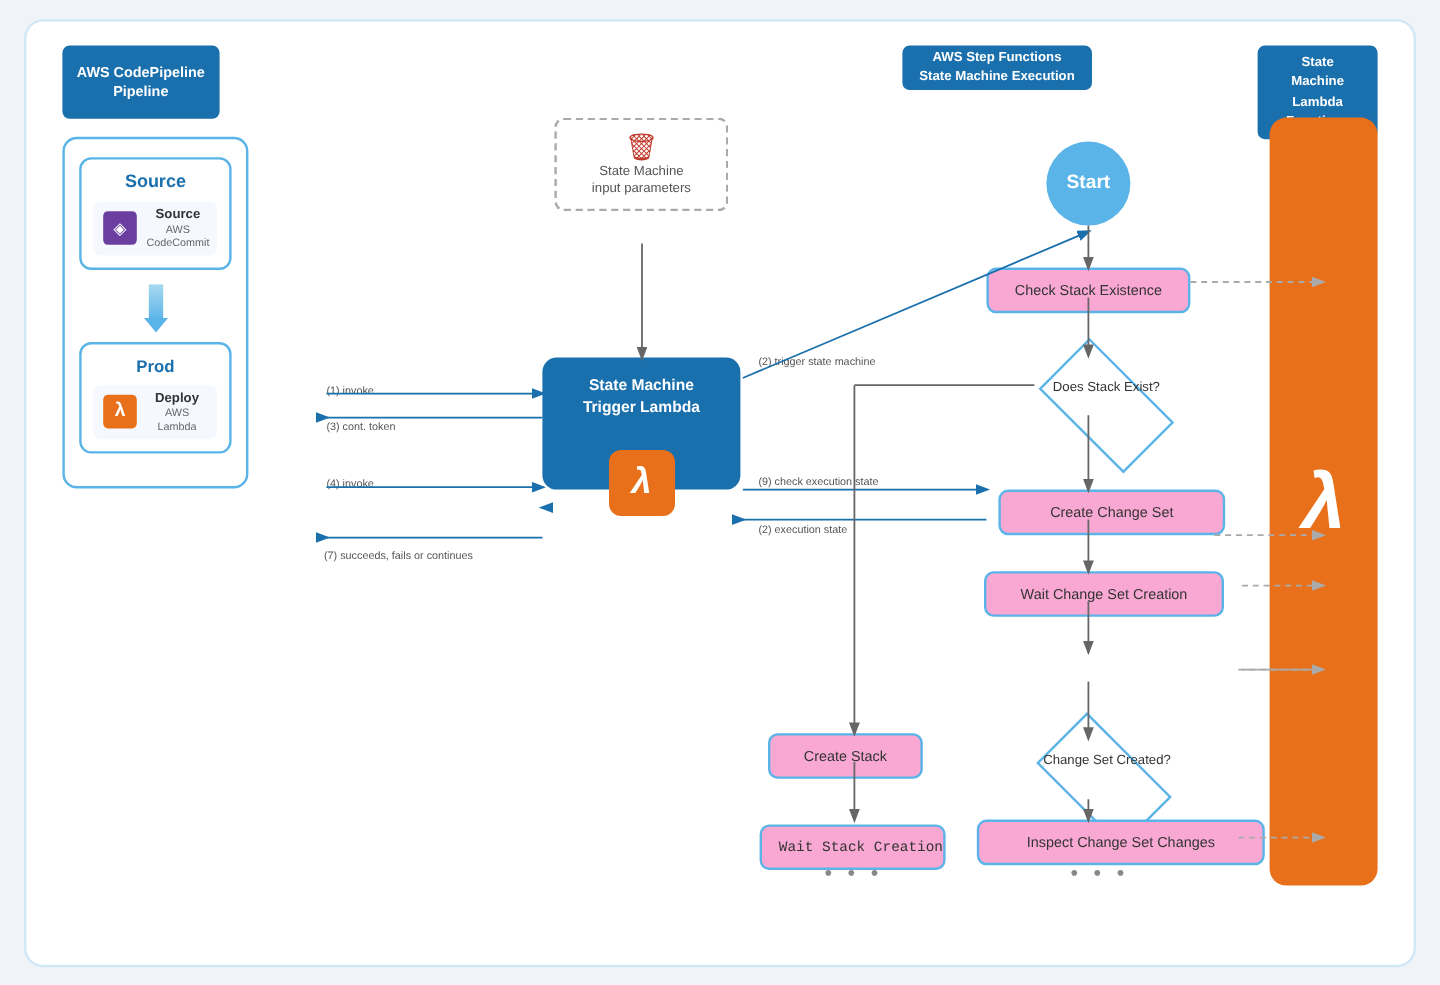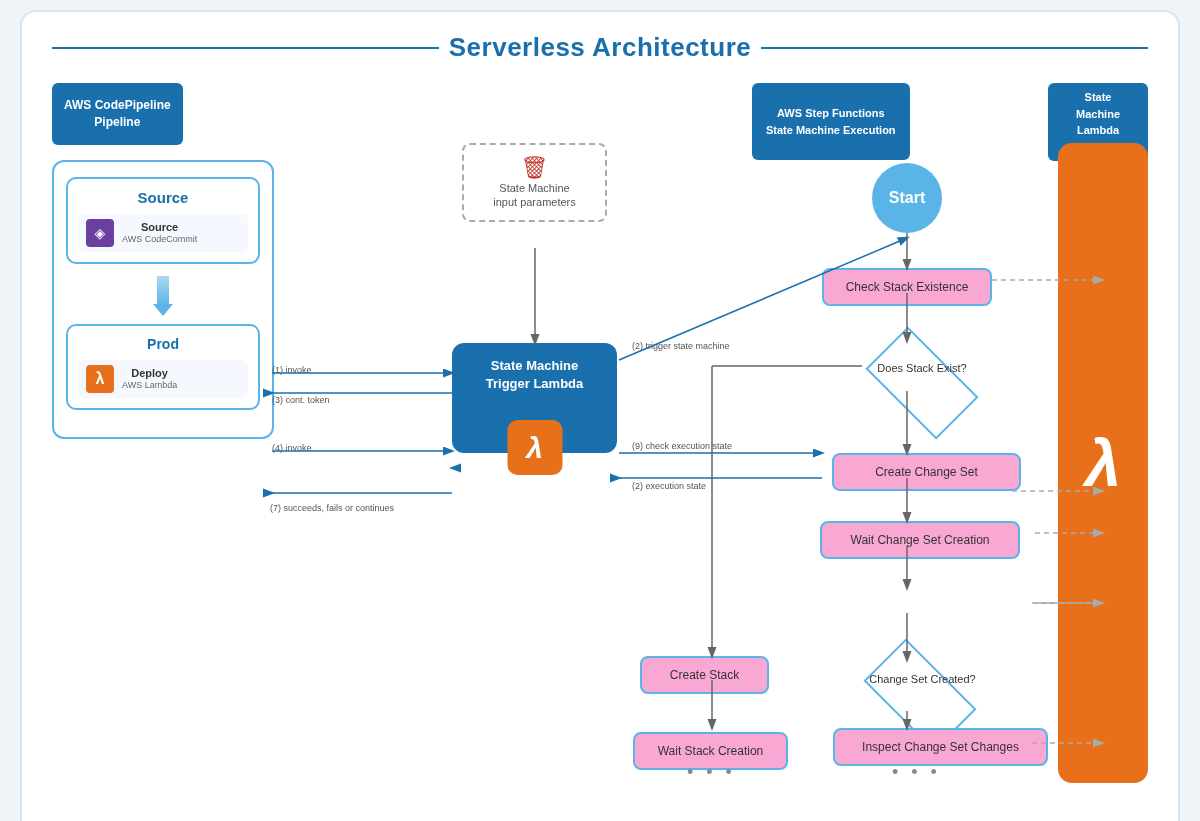--- a/index.html
+++ b/index.html
@@ -59,21 +59,21 @@
       border-radius: 6px;
       text-align: center;
       display: inline-block;
       line-height: 1.4;
       margin-bottom: 15px;
     }
     .pipeline-box {
       border: 2px solid #5ab4e8;
       border-radius: 12px;
       padding: 15px 12px;
-      width: 222px;
+      width: 155px;
       position: relative;
     }
     .pipeline-inner-box {
       border: 2px solid #5ab4e8;
       border-radius: 10px;
       padding: 10px;
       margin-bottom: 12px;
       text-align: center;
     }
     .pipeline-inner-box .box-title {
@@ -168,23 +168,20 @@
       color: #888;
       letter-spacing: 4px;
       position: absolute;
     }
   </style>
 </head>
 <body>
 
 <div class="diagram-container">
 
-  <div class="main-title">
-    <span>Serverless Architecture</span>
-  </div>
 
   <div class="content-area">
 
     <div class="left-panel">
       <div class="panel-label">
         <span style="white-space:pre-line;">AWS CodePipeline
 Pipeline</span>
       </div>
       <div class="pipeline-box">
 
@@ -231,21 +228,21 @@
       <div style="position:absolute; top:282px; left:10px; font-size:9px; color:#555;">(1) invoke</div>
       <div style="position:absolute; top:312px; left:10px; font-size:9px; color:#555;">(3) cont. token</div>
       <div style="position:absolute; top:360px; left:10px; font-size:9px; color:#555;">(4) invoke</div>
       <div style="position:absolute; top:420px; left:8px; font-size:9px; color:#555; line-height:1.3;">(7) succeeds, fails
 or continues</div>
 
       <div style="position:absolute; top:258px; left:370px; font-size:9px; color:#555;">(2) trigger state machine</div>
       <div style="position:absolute; top:358px; left:370px; font-size:9px; color:#555;">(9) check execution state</div>
       <div style="position:absolute; top:398px; left:370px; font-size:9px; color:#555;">(2) execution state</div>
 
-      <div style="position:absolute; top:0; left:490px; background:#1a6fad; color:white; font-size:11px; font-weight:700; padding:22px 14px; border-radius:6px; text-align:center; line-height:1.5;">
+      <div style="position:absolute; top:0; left:490px; background:#1a6fad; color:white; font-size:11px; font-weight:700; padding:2px 14px; border-radius:6px; text-align:center; line-height:1.5;">
         <span style="white-space:pre-line;">AWS Step Functions
 State Machine Execution</span>
       </div>
 
       <div style="position:absolute; top:0; right:0; background:#1a6fad; color:white; font-size:11px; font-weight:700; padding:6px 14px; border-radius:6px; text-align:center; line-height:1.5; width:100px;">
         <span style="white-space:pre-line;">State Machine
 Lambda Functions</span>
       </div>
 
       <div style="position:absolute; right:0; top:60px; width:90px; background:#e8701a; border-radius:14px; height:640px; display:flex; align-items:center; justify-content:center;">
@@ -272,29 +269,29 @@
       <div class="flow-node" style="top:438px; left:558px; width:200px;">
         <span>Wait Change Set Creation</span>
       </div>
 
 
       <div style="position:absolute; top:577px; left:588px;">
         <div style="width:100px; height:60px; background:white; border:2px solid #5ab4e8; transform:rotate(45deg); position:absolute; top:5px; left:20px;"></div>
         <div style="position:absolute; top:12px; left:0; width:145px; text-align:center; font-size:11px; color:#333; z-index:2; line-height:1.3;">Change Set Created?</div>
       </div>
 
-      <div class="flow-node" style="top:645px; left:571px; width:215px;">
+      <div class="flow-node" style="top:645px; left:552px; width:240px;">
         <span>Inspect Change Set Changes</span>
       </div>
 
       <div class="flow-node" style="top:573px; left:378px; width:129px;">
         <span>Create Stack</span>
       </div>
 
-      <div class="flow-node" style="top:649px; left:371px; width:155px;">
+      <div class="flow-node" style="top:649px; left:371px; width:155px;font-family:Liberation Mono, monospace;">
         <span>Wait Stack Creation</span>
       </div>
 
       <div class="dots" style="bottom:20px; left:425px;">• • •</div>
       <div class="dots" style="bottom:20px; left:630px;">• • •</div>
 
       <svg class="arrows-svg">
 
         <line x1="193" y1="385" x2="190" y2="385" stroke="#1a6fad" stroke-width="1.5" marker-end="url(#arrow-blue)"></line>
 

